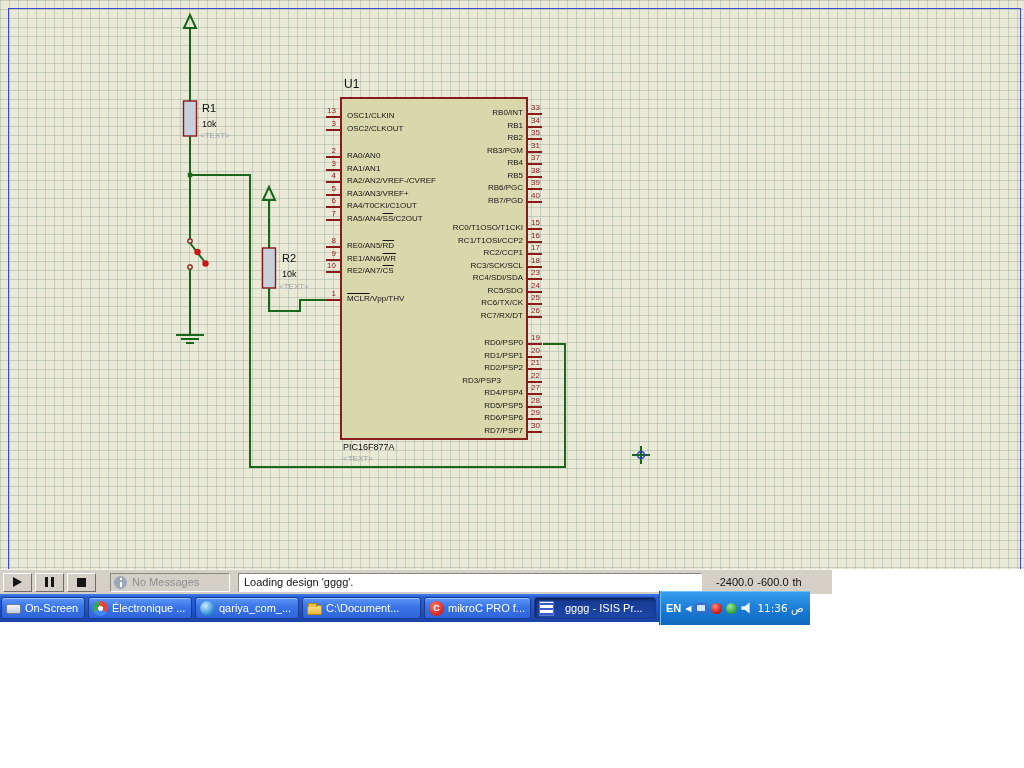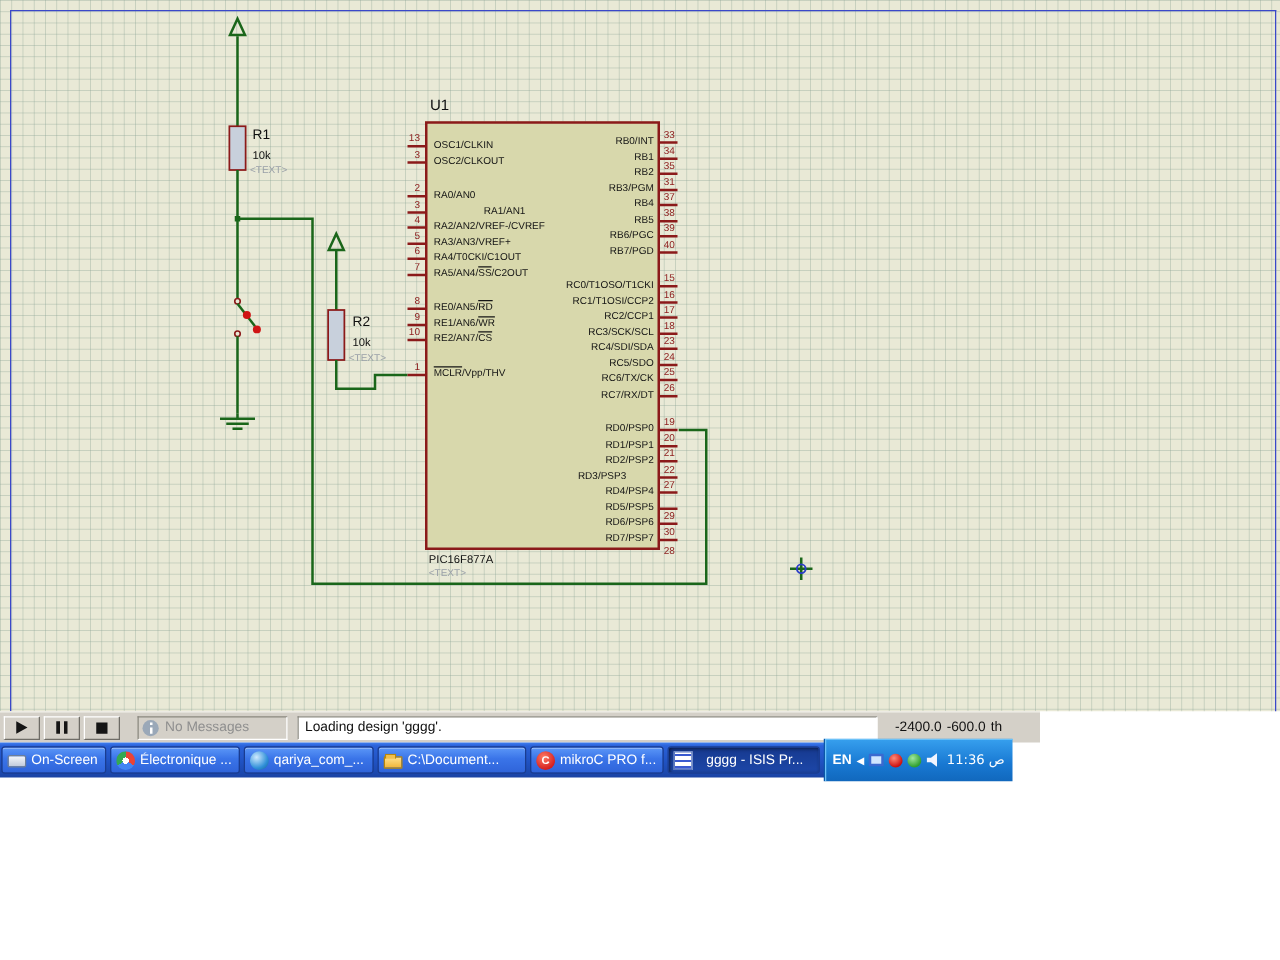--- a/index.html
+++ b/index.html
@@ -151,21 +151,21 @@
         <div class="pin-num" style="left: 308px; top: 106px; width: 28px; text-align: right;">13</div>
         <div class="pin-name" style="left: 347px; top: 112px; width: 150px; text-align: left;"><span>OSC1/CLKIN</span></div>
         <div class="pin-stub" style="left: 326px; top: 129px; width: 14px;"></div>
         <div class="pin-num" style="left: 308px; top: 119px; width: 28px; text-align: right;">3</div>
         <div class="pin-name" style="left: 347px; top: 125px; width: 150px; text-align: left;"><span>OSC2/CLKOUT</span></div>
         <div class="pin-stub" style="left: 326px; top: 156px; width: 14px;"></div>
         <div class="pin-num" style="left: 308px; top: 146px; width: 28px; text-align: right;">2</div>
         <div class="pin-name" style="left: 347px; top: 152px; width: 150px; text-align: left;"><span>RA0/AN0</span></div>
         <div class="pin-stub" style="left: 326px; top: 169px; width: 14px;"></div>
         <div class="pin-num" style="left: 308px; top: 159px; width: 28px; text-align: right;">3</div>
-        <div class="pin-name" style="left: 347px; top: 165px; width: 150px; text-align: left; margin-left: 40px;"><span>RA1/AN1</span></div>
+        <div class="pin-name" style="left: 347px; top: 165px; width: 150px; text-align: left;"><span>RA1/AN1</span></div>
         <div class="pin-stub" style="left: 326px; top: 181px; width: 14px;"></div>
         <div class="pin-num" style="left: 308px; top: 171px; width: 28px; text-align: right;">4</div>
         <div class="pin-name" style="left: 347px; top: 177px; width: 150px; text-align: left;"><span>RA2/AN2/VREF-/CVREF</span></div>
         <div class="pin-stub" style="left: 326px; top: 194px; width: 14px;"></div>
         <div class="pin-num" style="left: 308px; top: 184px; width: 28px; text-align: right;">5</div>
         <div class="pin-name" style="left: 347px; top: 190px; width: 150px; text-align: left;"><span>RA3/AN3/VREF+</span></div>
         <div class="pin-stub" style="left: 326px; top: 206px; width: 14px;"></div>
         <div class="pin-num" style="left: 308px; top: 196px; width: 28px; text-align: right;">6</div>
         <div class="pin-name" style="left: 347px; top: 202px; width: 150px; text-align: left;"><span>RA4/T0CKI/C1OUT</span></div>
         <div class="pin-stub" style="left: 326px; top: 219px; width: 14px;"></div>
@@ -240,21 +240,21 @@
         <div class="pin-stub" style="left: 528px; top: 368px; width: 14px;"></div>
         <div class="pin-num" style="left: 531px; top: 358px; width: 28px; text-align: left;">21</div>
         <div class="pin-name" style="left: 373px; top: 364px; width: 150px; text-align: right;"><span>RD2/PSP2</span></div>
         <div class="pin-stub" style="left: 528px; top: 381px; width: 14px;"></div>
         <div class="pin-num" style="left: 531px; top: 371px; width: 28px; text-align: left;">22</div>
         <div class="pin-name" style="left: 351px; top: 377px; width: 150px; text-align: right;"><span>RD3/PSP3</span></div>
         <div class="pin-stub" style="left: 528px; top: 393px; width: 14px;"></div>
         <div class="pin-num" style="left: 531px; top: 383px; width: 28px; text-align: left;">27</div>
         <div class="pin-name" style="left: 373px; top: 389px; width: 150px; text-align: right;"><span>RD4/PSP4</span></div>
         <div class="pin-stub" style="left: 528px; top: 406px; width: 14px;"></div>
-        <div class="pin-num" style="left: 531px; top: 396px; width: 20px; text-align: left; margin-top: 40px;">28</div>
+        <div class="pin-num" style="left: 531px; top: 396px; width: 20px; text-align: left;">28</div>
         <div class="pin-name" style="left: 373px; top: 402px; width: 150px; text-align: right;"><span>RD5/PSP5</span></div>
         <div class="pin-stub" style="left: 528px; top: 418px; width: 14px;"></div>
         <div class="pin-num" style="left: 531px; top: 408px; width: 28px; text-align: left;">29</div>
         <div class="pin-name" style="left: 373px; top: 414px; width: 150px; text-align: right;"><span>RD6/PSP6</span></div>
         <div class="pin-stub" style="left: 528px; top: 431px; width: 14px;"></div>
         <div class="pin-num" style="left: 531px; top: 421px; width: 28px; text-align: left;">30</div>
         <div class="pin-name" style="left: 373px; top: 427px; width: 150px; text-align: right;"><span>RD7/PSP7</span></div>
       </div>
 
     <div class="lbl lbl-ref" style="left:344px;top:77px;font-size:12px;">U1</div>

